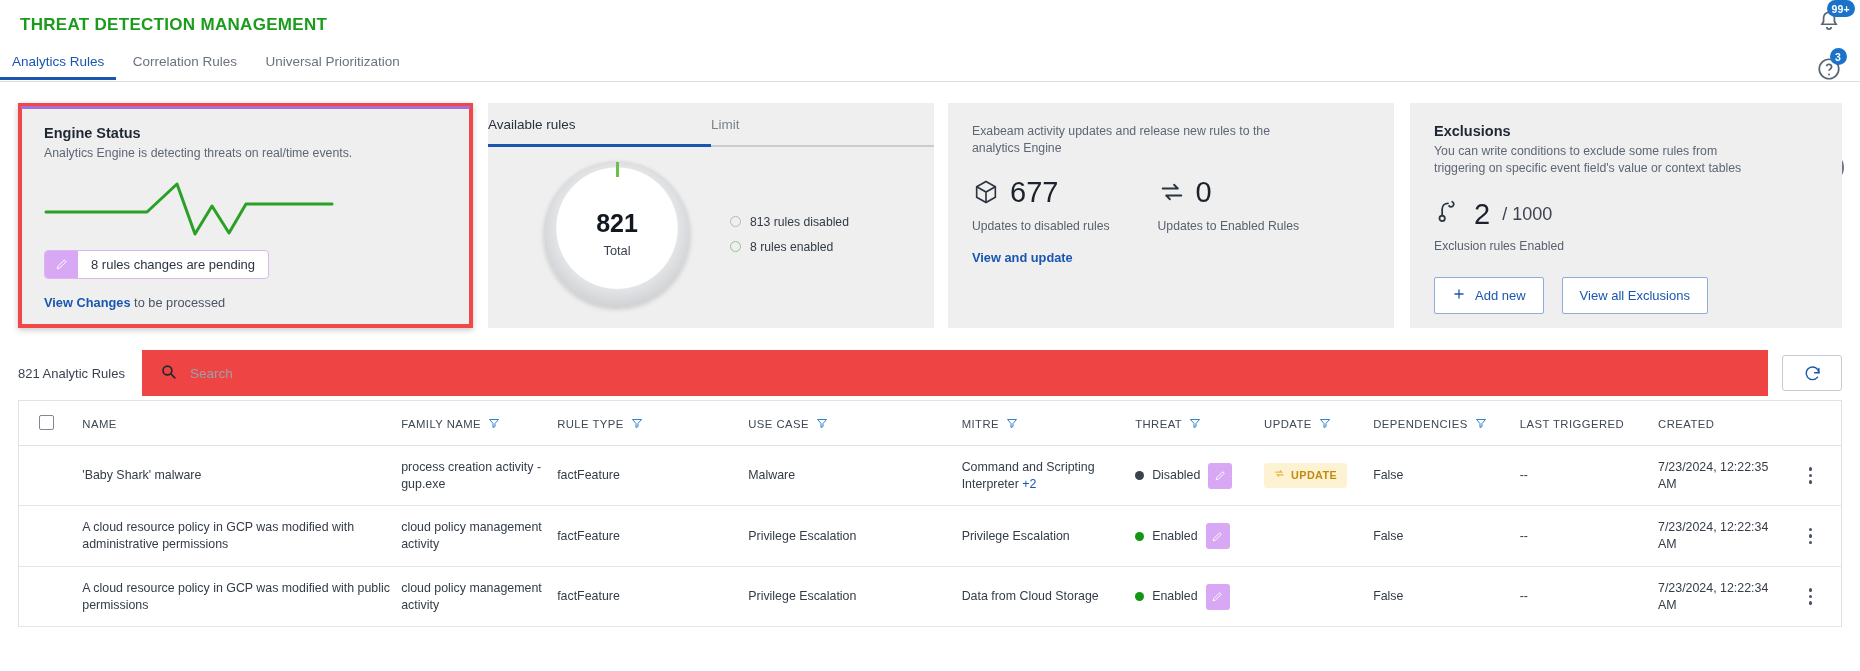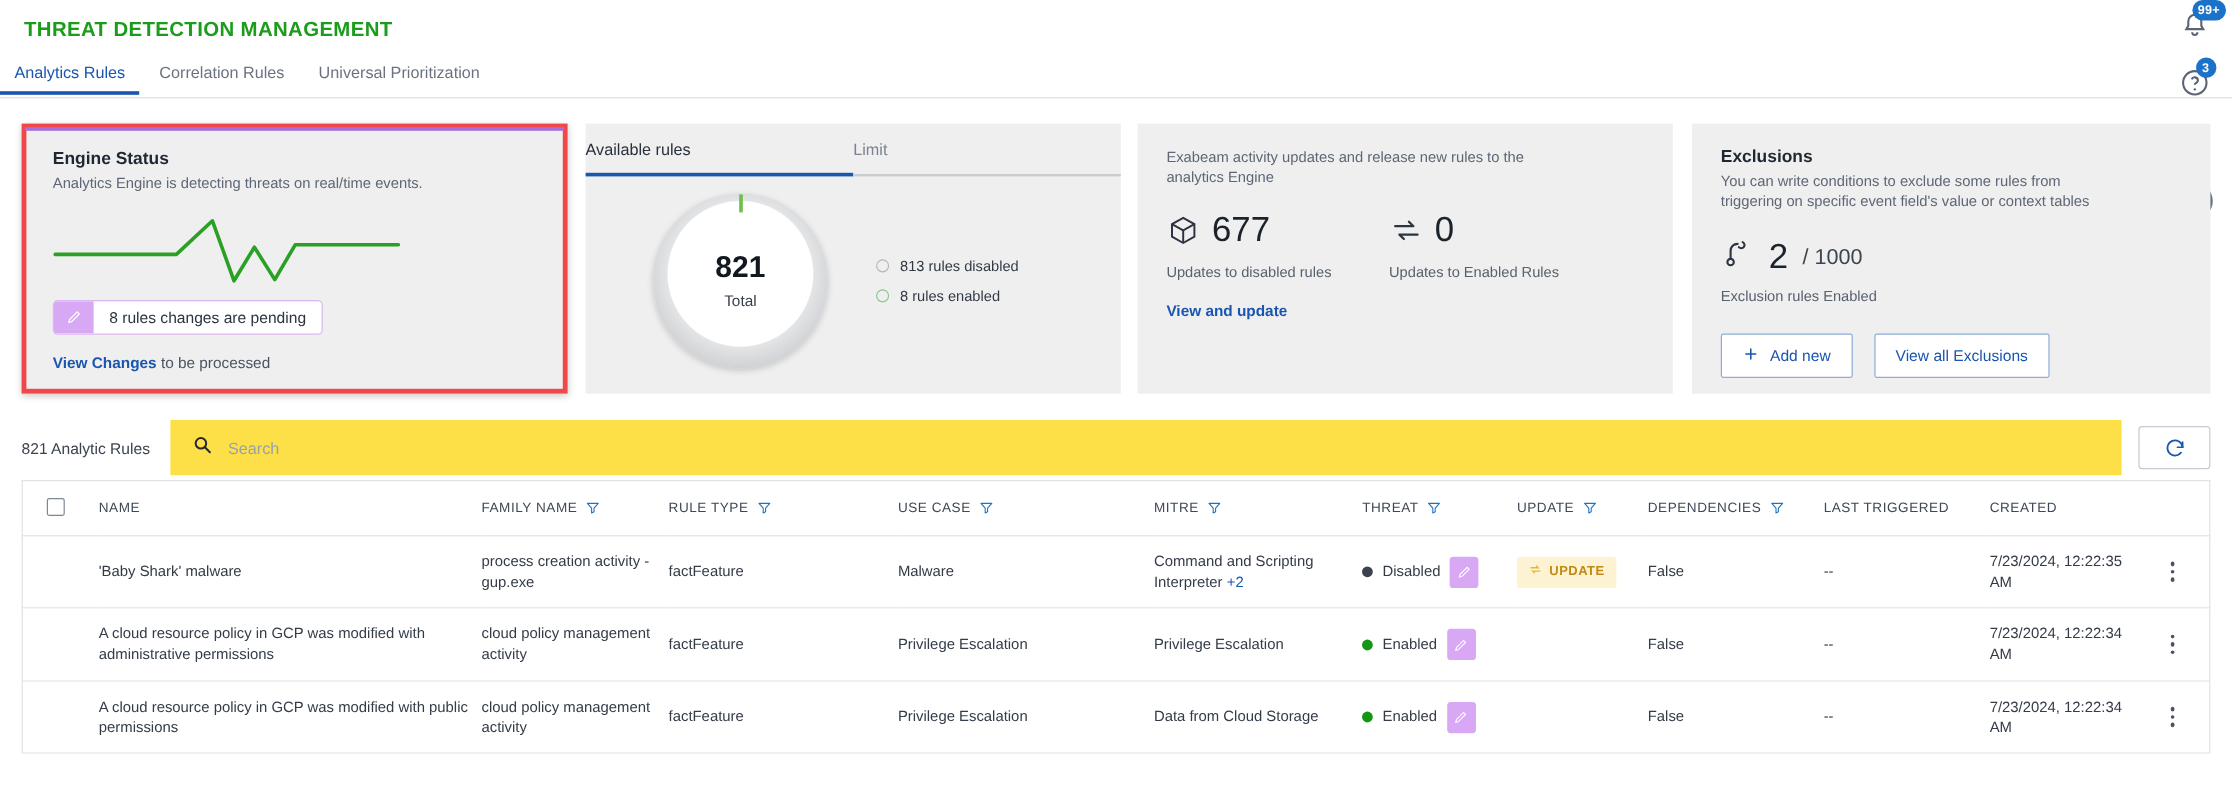--- a/index.html
+++ b/index.html
@@ -123,21 +123,21 @@
   .btn {
     border:1px solid #8eadd8; background:#fff; color:#1a56b0;
     font-size:13px; padding:9px 17px; border-radius:2px; cursor:pointer;
     display:flex; align-items:center; gap:9px; font-family:inherit;
   }
 
   
   .searchrow { position:absolute; left:0; top:350px; width:1860px; height:46px; display:flex; align-items:center; }
   .rulecount { width:142px; text-align:left; padding-left:18px; font-size:13px; color:#3b434f; }
   .searchbox {
-    flex:1; height:46px; background:#fde047; display:flex; align-items:center; gap:13px; padding-left:18px;
+    flex:1; height:46px; background:#ef4444; display:flex; align-items:center; gap:13px; padding-left:18px;
     cursor:text;
   }
   .searchbox input {
     border:0; outline:0; background:transparent; font-size:13.5px;
     font-family:inherit; color:#2b3440; width:92%;
   }
   .searchbox input::placeholder { color:#9aa1ab; }
   .refresh-btn {
     width:60px; height:36px; margin:0 18px 0 14px; border:1px solid #c5cbd3; background:#fff;
     border-radius:3px; display:flex; align-items:center; justify-content:center; cursor:pointer; color:#1a56b0;

